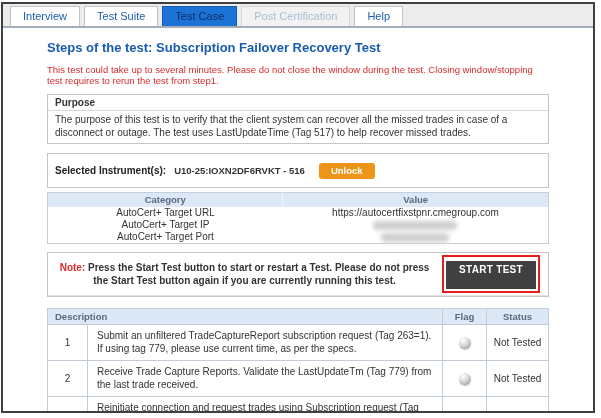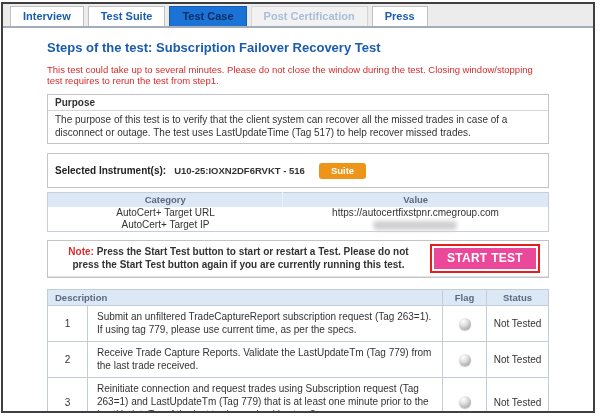--- a/index.html
+++ b/index.html
@@ -4,21 +4,21 @@
 <style>
   * { margin:0; padding:0; box-sizing:border-box; }
   html,body { width:601px; height:418px; background:#ffffff; overflow:hidden;
     font-family:"Liberation Sans", sans-serif; }
   .frame { position:absolute; left:1px; top:2px; width:594px; height:411px;
     border:2px solid #3f3f3f; background:#ffffff; overflow:hidden; }
 
   
   .tabbar { background:#ececec; border-bottom:2px solid #a3adb9; padding:2px 0 0 7px;
     display:flex; align-items:flex-end; height:24px; }
-  .tab { font-size:11px; font-weight:bold; color:#1a5cae; background:#ffffff;
+  .tab { font-size:11px; font-weight:normal; color:#1a5cae; background:#ffffff;
     border:1px solid #c2c2c2; border-bottom:none; padding:3px 12px 4px 12px;
     margin-right:4px; cursor:pointer; white-space:nowrap; }
   .tab.active { background:#1b73d6; color:#0d2f66; border-color:#155bb5; }
   .tab.disabled { background:#f2f2f2; color:#a9bdd6; border-color:#d6d6d6; }
 
   
   .main { padding:0 44px; }
   .title { margin-top:12px; font-size:13px; font-weight:bold; color:#1a5cae; }
   .warning { margin-top:9px; font-size:9.5px; color:#d92b2b; }
 
@@ -44,22 +44,22 @@
   .redacted-blob { display:inline-block; width:84px; height:9px; border-radius:4px;
     background:#cfcfcf; filter:blur(2px); vertical-align:middle; }
   .redacted-blob.short { width:68px; }
 
   .note-box { margin-top:8px; border:1px solid #c4c4c4; }
   .note-row1 { display:flex; align-items:center; border-bottom:1px solid #e3e3e3; }
   .note-text { flex:1; font-size:10px; font-weight:bold; color:#333; line-height:13px;
     padding:4px 8px 5px 7px;text-align:center; }
   .note-label { color:#d92b2b; font-weight:bold; }
   .start-wrap { border:2px solid #e51d1d; padding:2px; margin:2px 8px 2px 0; background:#fff; }
-  .start-btn { background:#ec4899; color:#ffffff; font-size:12px; font-weight:bold;
-    border:none; padding:3px 13px 4px 13px; cursor:pointer; letter-spacing:.3px; }
+  .start-btn { background:#404040; color:#ffffff; font-size:10px; font-weight:bold;
+    border:none; padding:3px 13px 14px 13px; cursor:pointer; letter-spacing:.3px; }
   .note-row2 { text-align:right; font-size:10px; font-weight:bold; color:#222;
     padding:3px 14px 4px 7px; }
 
   .steps-table { margin-top:11px; width:100%; border-collapse:collapse;
     border:1px solid #c3cdd8; }
   .steps-table th { background:#dce8f5; color:#5a6a80; font-size:9.5px; font-weight:bold;
     padding:2px 4px; border:1px solid #c3cdd8; }
   .steps-table th.desc-h { text-align:left; padding-left:7px; }
   .steps-table td { border:1px solid #c3cdd8; font-size:10px; color:#333; }
   .cell-num { width:40px; text-align:center; }
@@ -73,53 +73,57 @@
 </head>
 <body>
 
 <div class="frame">
 
   <div class="tabbar">
     <div class="tab">Interview</div>
     <div class="tab">Test Suite</div>
     <div class="tab active">Test Case</div>
     <div class="tab disabled">Post Certification</div>
-    <div class="tab">Press</div>
+    <div class="tab">Help</div>
   </div>
 
   <div class="main">
 
     <div class="title">Steps of the test: Subscription Failover Recovery Test</div>
 
     <div class="warning">This test could take up to several minutes. Please do not close the window during the test. Closing window/stopping test requires to rerun the test from step1.</div>
 
     <div class="purpose-box">
       <div class="purpose-head">Purpose</div>
       <div class="purpose-body">The purpose of this test is to verify that the client system can recover all the missed trades in case of a disconnect or outage. The test uses LastUpdateTime (Tag 517) to help recover missed trades.</div>
     </div>
 
     <div class="instrument-box">
       <span class="instrument-label">Selected Instrument(s):</span>
       <span class="instrument-value">U10-25:IOXN2DF6RVKT - 516</span>
-      <button class="unlock-btn">Suite</button>
+      <button class="unlock-btn">Unlock</button>
     </div>
 
     <table class="config-table">
       <tbody>
           <tr>
         <th style="width:47%;">Category</th>
         <th>Value</th>
       </tr>
       <tr>
         <td>AutoCert+ Target URL</td>
         <td>https://autocertfixstpnr.cmegroup.com</td>
       </tr>
       <tr>
         <td>AutoCert+ Target IP</td>
         <td><span class="redacted-blob"></span></td>
+      </tr>
+      <tr>
+        <td>AutoCert+ Target Port</td>
+        <td><span class="redacted-blob short"></span></td>
       </tr>
     </tbody>
       </table>
 
     <div class="note-box">
       <div class="note-row1">
         <div class="note-text">
           <span class="note-label">Note:</span>
           <span>Press the Start Test button to start or restart a Test. Please do not press the Start Test button again if you are currently running this test.</span>
         </div>

